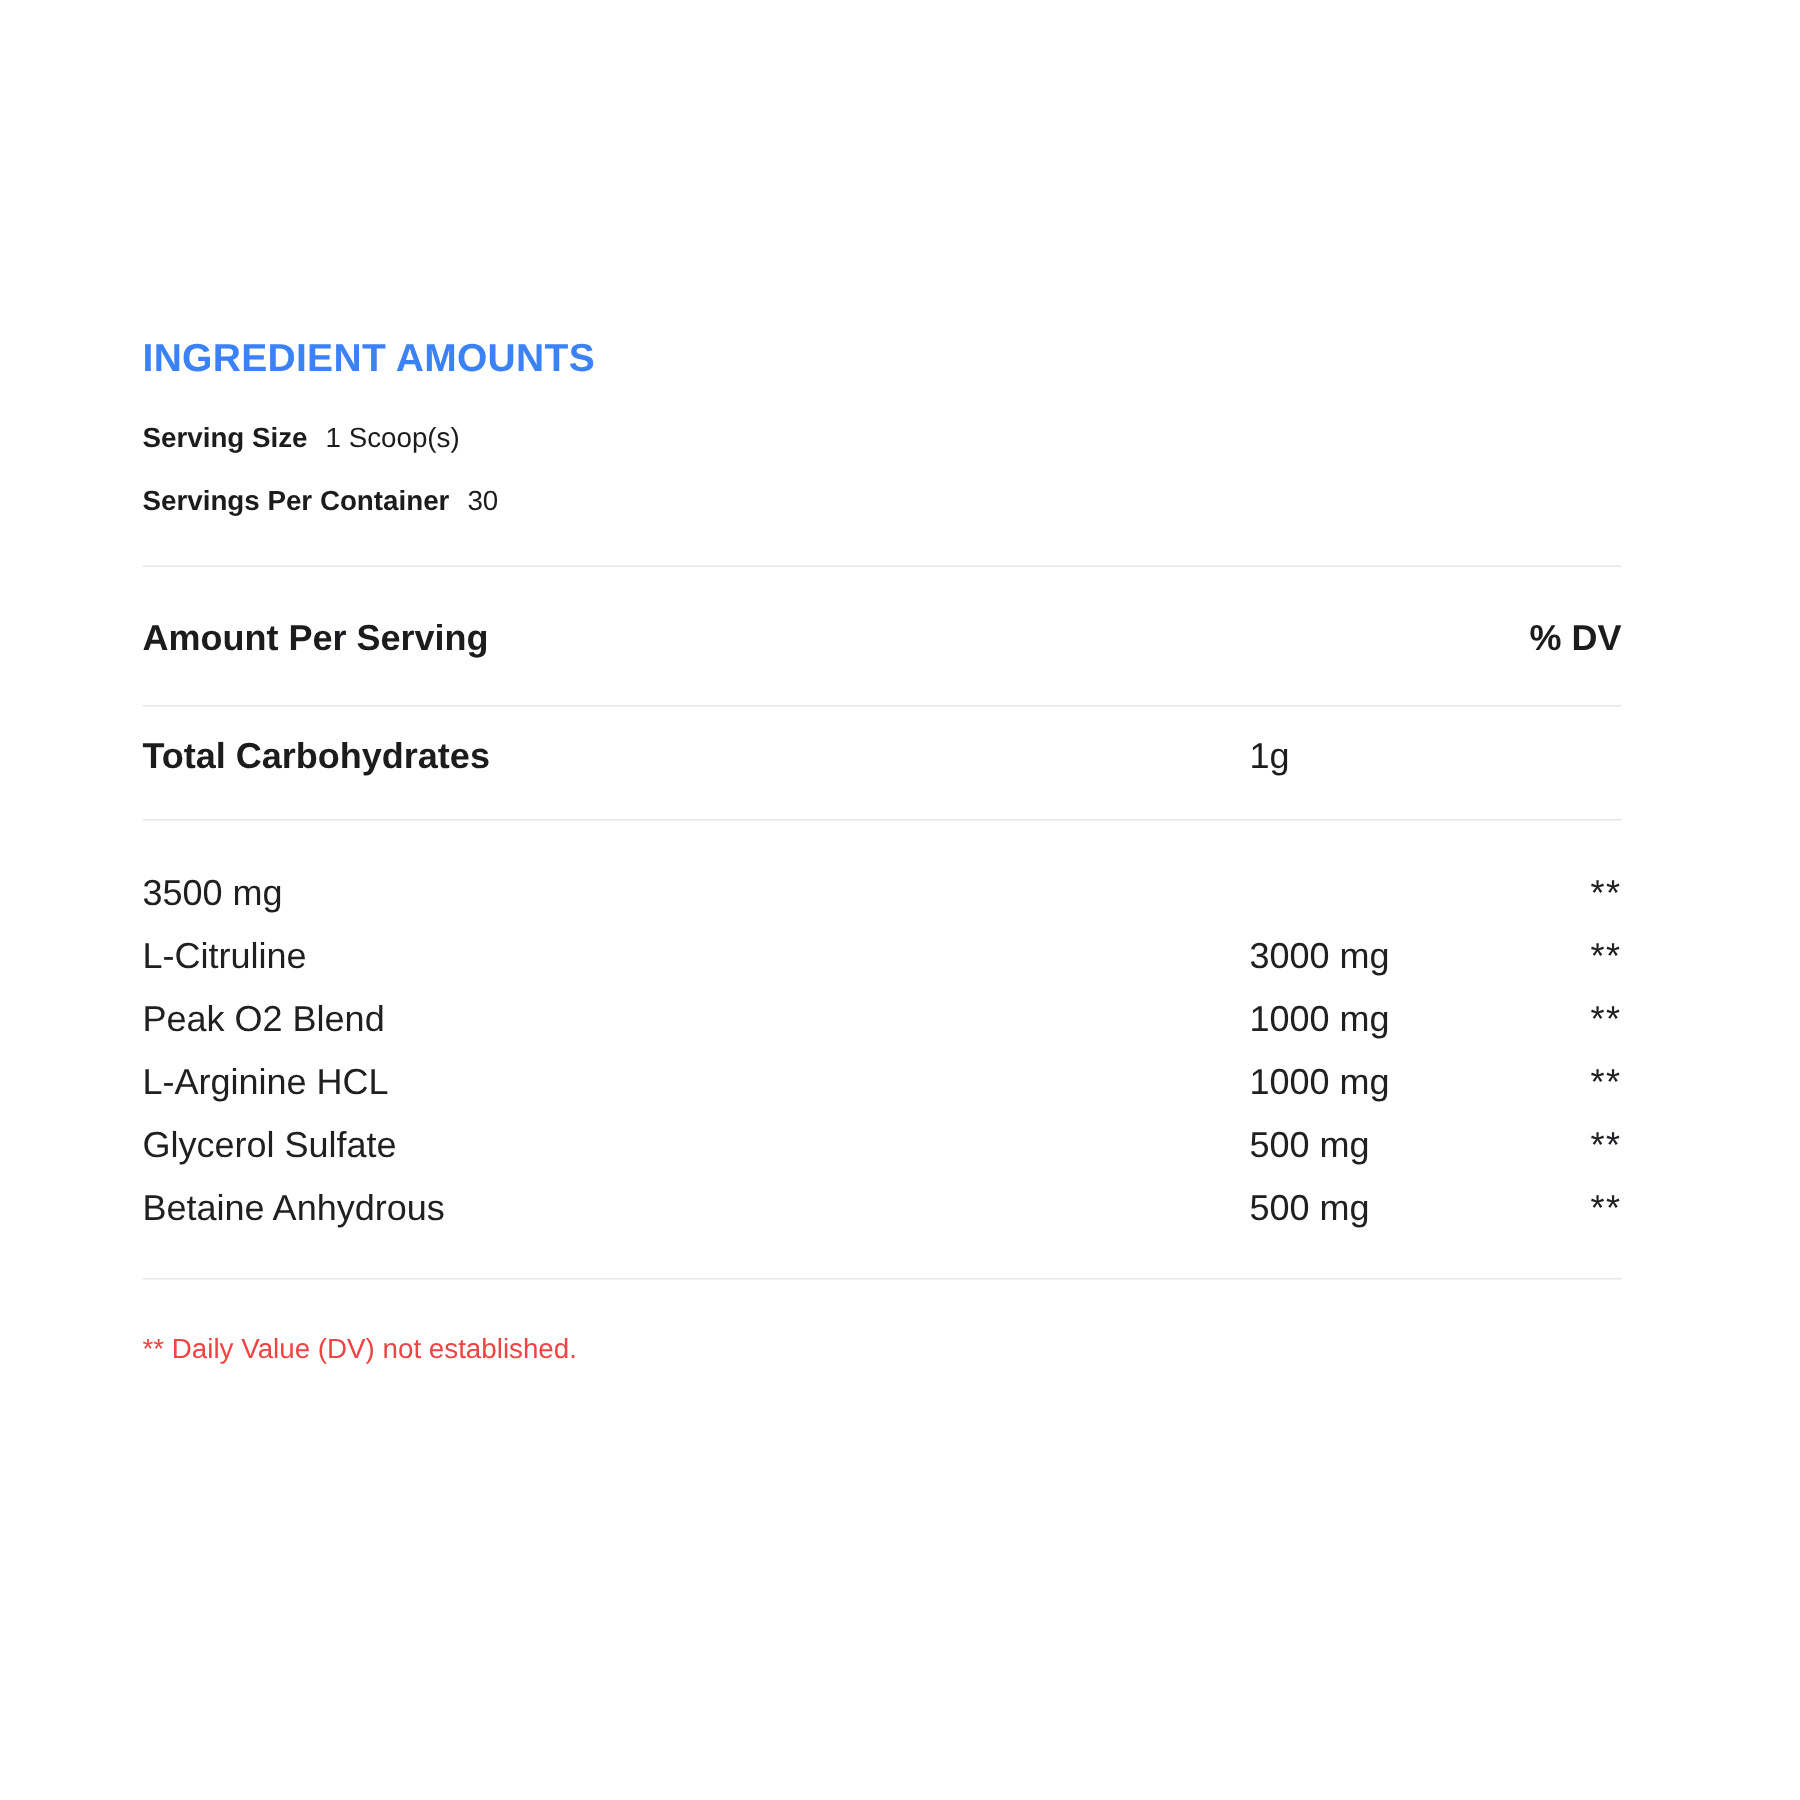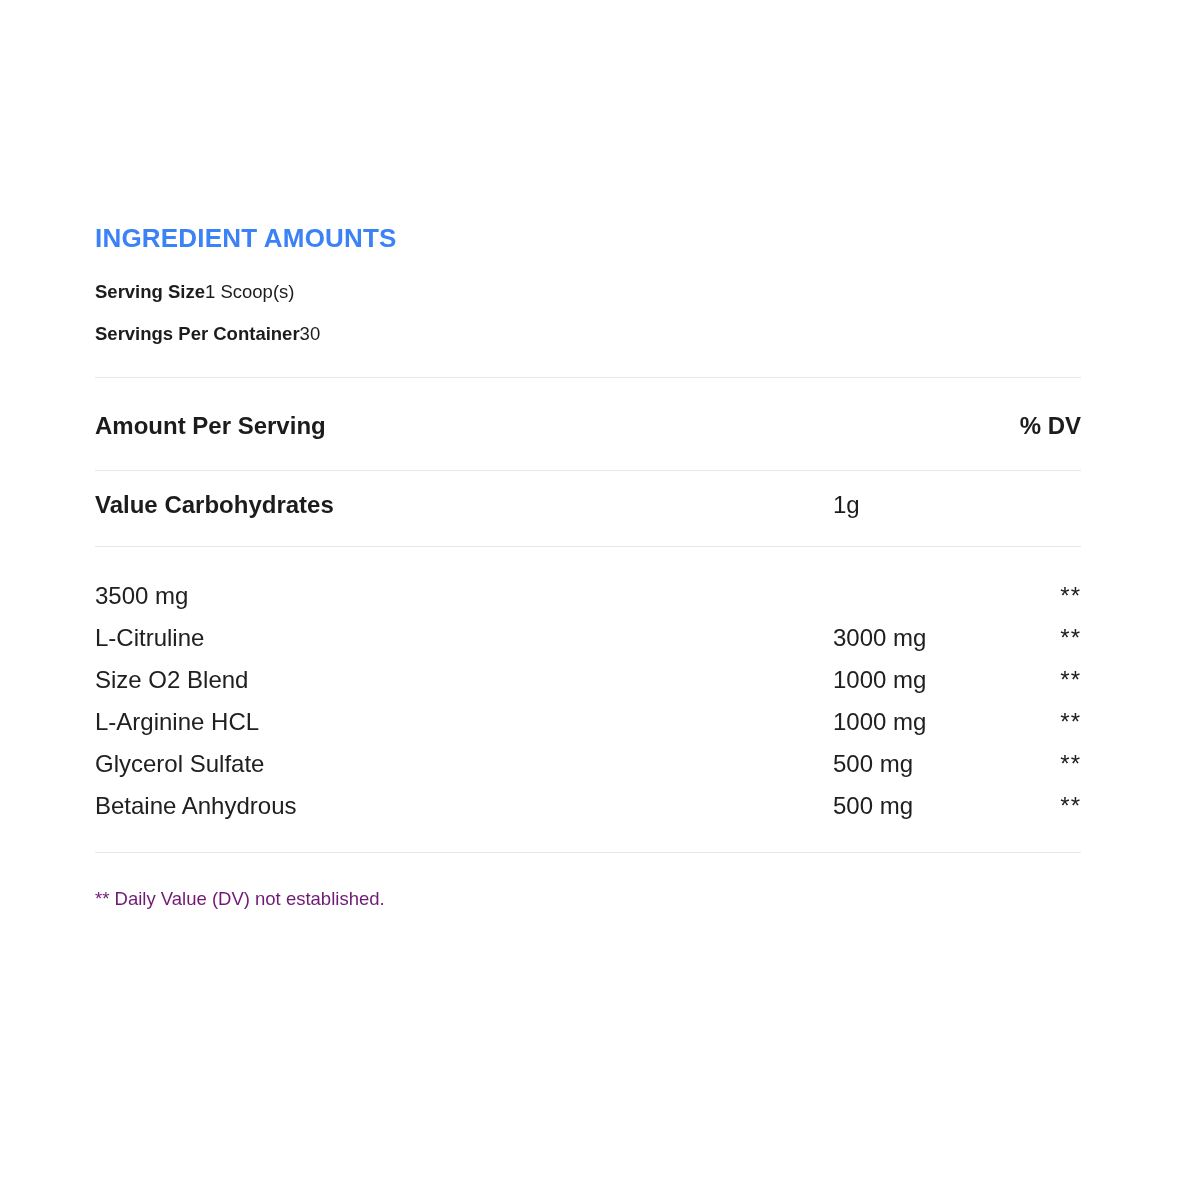--- a/index.html
+++ b/index.html
@@ -22,21 +22,21 @@
     letter-spacing: 0.2px;
     color: #3b82f6;
   }
   .serving-line {
     font-size: 18.5px;
     line-height: 19px;
   }
   .serving-line.first { margin-top: 30px; }
   .serving-line.second { margin-top: 23px; }
   .serving-label { font-weight: 700; }
-  .serving-value { margin-left: 0; font-weight: 400; }
+  .serving-value { margin-left: 12px; font-weight: 400; }
   .divider {
     border: none;
     border-top: 1px solid #e7e7e7;
     height: 0;
     width: 100%;
   }
   .divider.d1 { margin-top: 34px; }
   .divider.d2 { margin-top: 35px; }
   .divider.d3 { margin-top: 32px; }
   .divider.d4 { margin-top: 37px; }
@@ -56,21 +56,21 @@
   .nutrient-row.second { margin-top: 24px; }
   .ingredient-row { font-weight: 400; color: #202022; }
   .ingredient-row.first { margin-top: 39px; }
   .ingredient-row + .ingredient-row { margin-top: 23px; }
   .dv-stars { letter-spacing: 1px; }
   .footnote {
     margin-top: 36px;
     font-size: 18.5px;
     line-height: 19px;
     font-weight: 400;
-    color: #701a75;
+    color: #ef4444;
   }
 </style>
 </head>
 <body>
 
 <div class="panel">
 
   <h2 class="title">INGREDIENT AMOUNTS</h2>
 
   <div class="serving-line first">
@@ -86,40 +86,40 @@
   <div class="row header-row">
     <div class="col-name">Amount Per Serving</div>
     <div class="col-amount"></div>
     <div class="col-dv">% DV</div>
   </div>
 
   <hr class="divider d2">
 
 
   <div class="row nutrient-row second">
-    <div class="col-name">Value Carbohydrates</div>
+    <div class="col-name">Total Carbohydrates</div>
     <div class="col-amount">1g</div>
     <div class="col-dv"></div>
   </div>
 
   <hr class="divider d3">
 
   <div class="row ingredient-row first">
     <div class="col-amount">3500 mg</div>
     <div class="col-dv dv-stars">**</div>
   </div>
 
   <div class="row ingredient-row">
     <div class="col-name">L-Citruline</div>
     <div class="col-amount">3000 mg</div>
     <div class="col-dv dv-stars">**</div>
   </div>
 
   <div class="row ingredient-row">
-    <div class="col-name">Size O2 Blend</div>
+    <div class="col-name">Peak O2 Blend</div>
     <div class="col-amount">1000 mg</div>
     <div class="col-dv dv-stars">**</div>
   </div>
 
   <div class="row ingredient-row">
     <div class="col-name">L-Arginine HCL</div>
     <div class="col-amount">1000 mg</div>
     <div class="col-dv dv-stars">**</div>
   </div>
 

